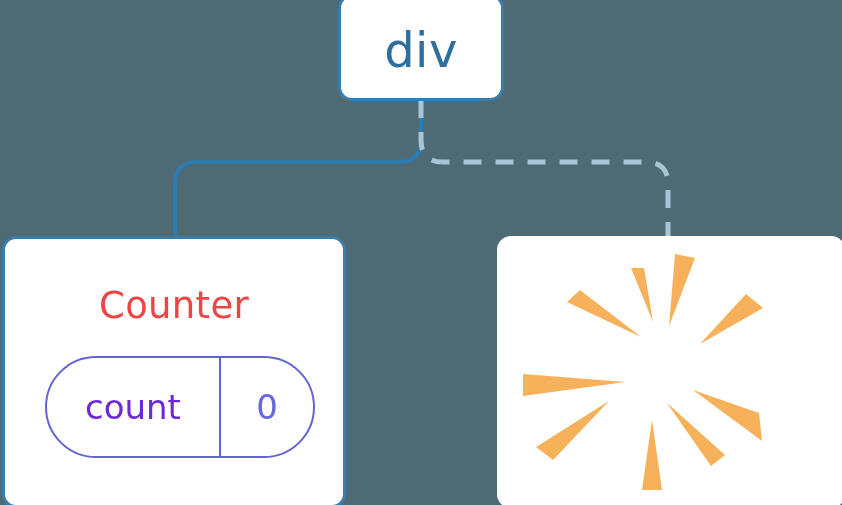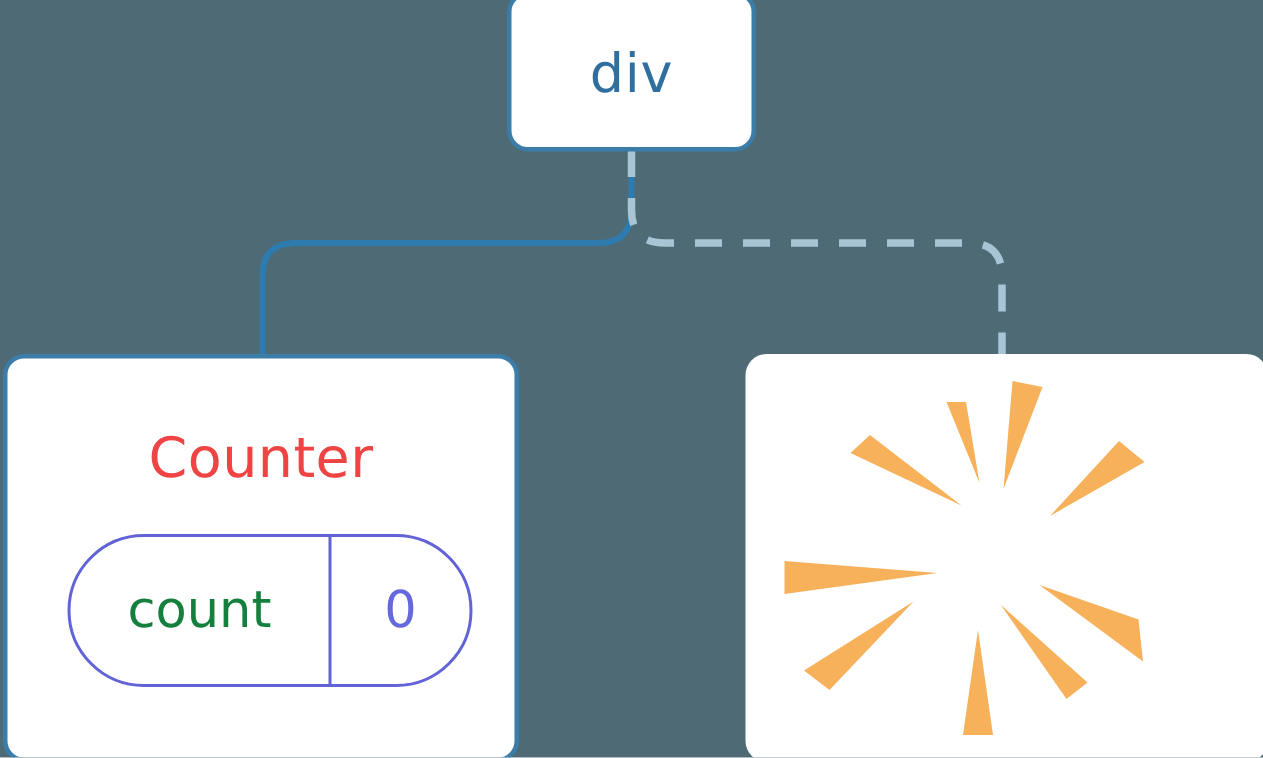--- a/index.html
+++ b/index.html
@@ -34,21 +34,21 @@
   #div-node {
     left: 338px;
     top: -6px;
     width: 166px;
     height: 107px;
     border: 3px solid #3b7da8;
     border-radius: 14px;
   }
   #div-node .node-label {
     color: #2f6f9f;
-    font-size: 36px;
+    font-size: 48px;
     letter-spacing: 0.5px;
     line-height: 1;
     margin-top: 4px;
   }
   #counter-node {
     left: 2px;
     top: 236px;
     width: 344px;
     height: 272px;
     border: 3px solid #3b7da8;
@@ -81,21 +81,21 @@
     border-radius: 51px;
     box-sizing: border-box;
     display: flex;
     align-items: stretch;
   }
   .pill-key {
     flex: 0 0 174px;
     display: flex;
     align-items: center;
     justify-content: center;
-    color: #15803d;
+    color: #6d28d9;
     font-size: 34px;
     border-right: 2.5px solid #6163d6;
     box-sizing: border-box;
   }
   .pill-val {
     flex: 1 1 auto;
     display: flex;
     align-items: center;
     justify-content: center;
     color: #6669dd;

